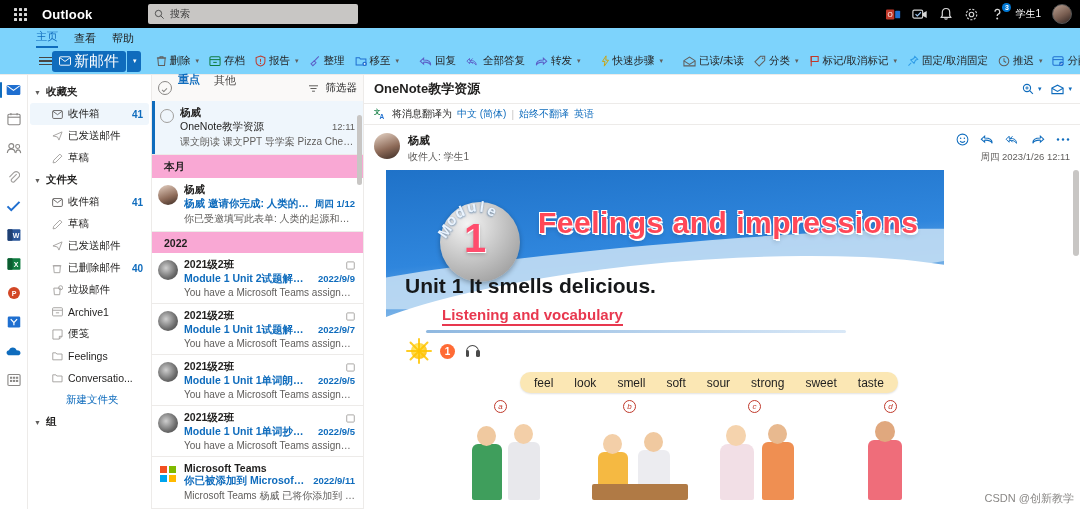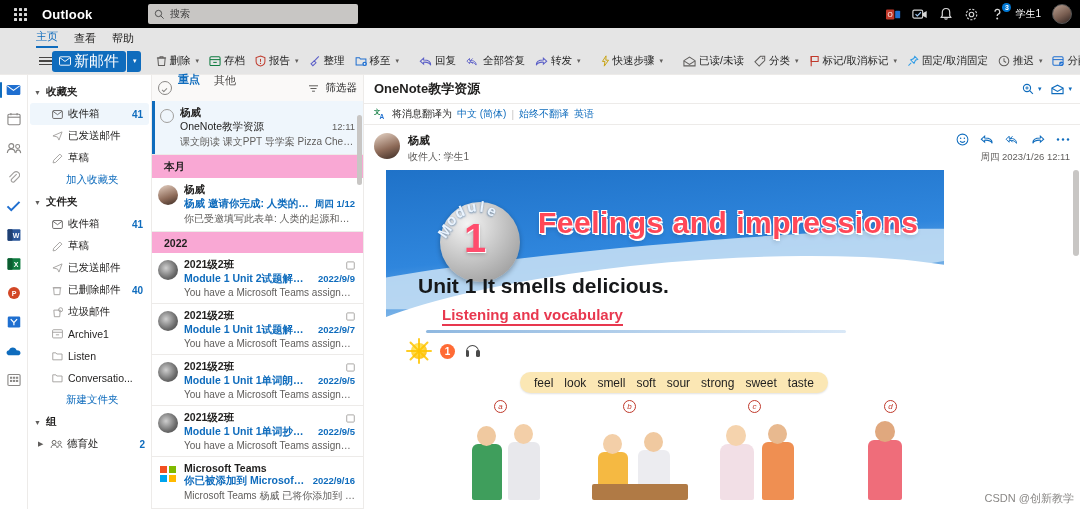--- a/index.html
+++ b/index.html
@@ -33,21 +33,21 @@
     display: flex; align-items: center; justify-content: center; padding: 0 1.5px; font-weight: bold;
   }
   .uname { font-size: 10px; color: #fff; margin-right: 2px; }
   .avatar-top {
     width: 20px; height: 20px; border-radius: 50%;
     background: linear-gradient(150deg,#b9a091,#7a5f52 55%,#2f2320);
     border: 1px solid #555; cursor: pointer;
   }
 
   
-  .ribbon { flex: none; background: #e5e5e5; border-bottom: 1px solid #edebe9; }
+  .ribbon { flex: none; background: #7dd3fc; border-bottom: 1px solid #edebe9; }
   .ribtabs { height: 20px; display: flex; align-items: flex-end; padding-left: 36px; gap: 16px; }
   .ribtab { font-size: 11px; color: #201f1e; padding-bottom: 2px; cursor: pointer; }
   .ribtab.sel { color: #0f6cbd; border-bottom: 2px solid #0f6cbd; font-weight: normal; }
   .ribbar { height: 26px; display: flex; align-items: center; padding-left: 36px; gap: 0; white-space: nowrap; }
   .rbtn {
     display: inline-flex; align-items: center; height: 22px; padding: 0 5px;
     font-size: 10.5px; color: #242424; cursor: pointer; border-radius: 2px; gap: 3px;
   }
   .rbtn.newmail {
     background: #0f6cbd; color: #fff; border-radius: 3px; padding: 0 7px; height: 21px; font-size: 15px;
@@ -198,41 +198,41 @@
     position: absolute; left: 30px; top: 28px; font-size: 40px; font-weight: bold;
     color: #ff4d6d; text-shadow: 1px 1px 0 #fff, 0 2px 4px rgba(0,0,0,.25); line-height: 1;
   }
   .feelings {
     position: absolute; left: 152px; top: 36px; font-size: 30px; font-weight: bold;
     color: #ff4757; letter-spacing: .5px;
     text-shadow: 1.5px 1.5px 0 #fff, -1px -1px 0 #fff, 1px -1px 0 #fff, -1px 1px 0 #fff, 0 3px 5px rgba(0,0,0,.2);
     white-space: nowrap;
   }
   .modtask { position: absolute; left: 156px; top: 76px; font-size: 11.5px; color: #3d3d3d; white-space: nowrap; }
-  .unit1 { position: absolute; left: 32px; top: 104px; font-size: 21px; font-weight: bold; color: #16181a; white-space: nowrap; }
+  .unit1 { position: absolute; left: 19px; top: 104px; font-size: 21px; font-weight: bold; color: #16181a; white-space: nowrap; }
   .listening {
     position: absolute; left: 56px; top: 136px; font-size: 15px; font-weight: bold; color: #e8384f;
     white-space: nowrap; border-bottom: 2px solid #e8384f; padding-bottom: 1px;
   }
   .blueline { position: absolute; left: 40px; top: 160px; width: 420px; height: 3px; background: linear-gradient(90deg,#8fb8e0,#d9e8f7); border-radius: 2px; }
   .sun { position: absolute; left: 20px; top: 168px; width: 26px; height: 26px; }
   .sun .core { position:absolute; left:5px; top:5px; width:16px; height:16px; border-radius:50%; background: radial-gradient(circle at 38% 34%, #fff27a, #ffb300); }
   .sun i { position:absolute; left:12px; top:0; width:2px; height:26px; background:#ffc400; border-radius:1px; transform-origin: 50% 50%; opacity:.85; }
   .q1 {
     position: absolute; left: 54px; top: 174px; display: flex; align-items: center; gap: 6px; white-space: nowrap;
   }
   .qnum { width: 15px; height: 15px; border-radius: 50%; background: #ff6b35; color: #fff; font-size: 10px; font-weight: bold; display: flex; align-items: center; justify-content: center; }
   .qtext { font-size: 13.5px; font-weight: bold; color: #16181a; }
   .headphone { width: 15px; height: 13px; position: relative; margin-left: 4px; }
   .headphone .band { position:absolute; left:1px; top:0; width:13px; height:7px; border:1.6px solid #4a4a4a; border-bottom:none; border-radius:7px 7px 0 0; }
   .headphone .ec { position:absolute; top:5px; width:3.5px; height:7px; background:#4a4a4a; border-radius:1.5px; }
   .headphone .ec.l { left: 0.5px; } .headphone .ec.r { right: 0.5px; }
   .wordbar {
     position: absolute; left: 134px; top: 202px; height: 21px; background: #fbe7b4; border-radius: 11px;
-    display: flex; align-items: center; padding: 0 14px; gap: 11px; box-shadow: 0 1px 2px rgba(0,0,0,.12); justify-content: space-between;
+    display: flex; align-items: center; padding: 0 14px; gap: 21px; box-shadow: 0 1px 2px rgba(0,0,0,.12); justify-content: space-between;
   }
   .wordbar span { font-size: 12px; color: #1f1f1f; }
   .kids { position: absolute; left: 0; top: 232px; width: 558px; height: 98px; }
   .klabel { position: absolute; font-size: 9px; color: #c0392b; font-style: italic; }
   .klabel .ring { display: inline-flex; width: 13px; height: 13px; border: 1px solid #c0392b; border-radius: 50%; align-items: center; justify-content: center; font-size: 8px; }
   .kfig { position: absolute; bottom: 0; }
   .kbody { position: absolute; bottom: 0; border-radius: 6px 6px 2px 2px; }
   .khead { position: absolute; border-radius: 50%; }
   .ktable { position: absolute; background: #b07a45; border-radius: 2px; }
 
@@ -589,21 +589,20 @@
         <span class="flab">已发送邮件</span>
       </div>
       <div class="frow">
         <span class="fico">
           <svg width="11" height="11" viewBox="0 0 12 12">
               <path d="M8.6 1.2 L10.8 3.4 L4 10.2 L1.2 10.8 L1.8 8 Z" fill="none" stroke="#a19f9d" stroke-width="1"></path>
             </svg>
         </span>
         <span class="flab">草稿</span>
       </div>
-      <div class="flink">加入收藏夹</div>
 
       <div class="fgroup">
         <span class="chev">▼</span>
         <span class="gname">文件夹</span>
       </div>
       <div class="frow">
         <span class="fico">
           <svg width="11" height="9" viewBox="0 0 12 10">
               <rect x=".6" y=".6" width="10.8" height="8.8" rx="1.2" fill="none" stroke="#605e5c" stroke-width="1"></rect>
               <path d="M1 1.4 L6 5.2 L11 1.4" fill="none" stroke="#605e5c" stroke-width="1"></path>
@@ -652,52 +651,48 @@
           <svg width="11" height="10" viewBox="0 0 12 11">
               <rect x=".6" y=".8" width="10.8" height="9" rx="1" fill="none" stroke="#a19f9d" stroke-width="1"></rect>
               <line x1=".6" y1="3.6" x2="11.4" y2="3.6" stroke="#a19f9d" stroke-width="1"></line>
               <line x1="4.2" y1="6.4" x2="7.8" y2="6.4" stroke="#a19f9d" stroke-width="1"></line>
             </svg>
         </span>
         <span class="flab">Archive1</span>
       </div>
       <div class="frow">
         <span class="fico">
+          <svg width="11" height="11" viewBox="0 0 12 12">
+              <path d="M1 1 h10 v7 l-3 3 h-7 Z" fill="none" stroke="#a19f9d" stroke-width="1"></path>
+              <path d="M11 8 h-3 v3" fill="none" stroke="#a19f9d" stroke-width="1"></path>
+            </svg>
+        </span>
+        <span class="flab">便笺</span>
+      </div>
+      <div class="frow">
+        <span class="fico">
           <svg width="11" height="10" viewBox="0 0 12 11">
               <path d="M.8 2 h3.4 l1 1.3 h5.8 v6.4 h-10.2 Z" fill="none" stroke="#a19f9d" stroke-width="1"></path>
             </svg>
         </span>
-        <span class="flab">Listen</span>
+        <span class="flab">Feelings</span>
       </div>
       <div class="frow">
         <span class="fico">
           <svg width="11" height="10" viewBox="0 0 12 11">
               <path d="M.8 2 h3.4 l1 1.3 h5.8 v6.4 h-10.2 Z" fill="none" stroke="#a19f9d" stroke-width="1"></path>
             </svg>
         </span>
         <span class="flab">Conversatio...</span>
       </div>
       <div class="flink">新建文件夹</div>
 
       <div class="fgroup">
         <span class="chev">▼</span>
         <span class="gname">组</span>
-      </div>
-      <div class="grow">
-        <span class="gchev">▶</span>
-        <span class="gico">
-          <svg width="13" height="10" viewBox="0 0 14 10">
-              <circle cx="4.4" cy="3.2" r="2.1" fill="none" stroke="#605e5c" stroke-width="1"></circle>
-              <path d="M1.2 9.2 C1.4 6.8 2.8 6 4.4 6 C6 6 7.4 6.8 7.6 9.2" fill="none" stroke="#605e5c" stroke-width="1"></path>
-              <circle cx="10.2" cy="3.6" r="1.7" fill="none" stroke="#605e5c" stroke-width=".9"></circle>
-              <path d="M8.4 9.2 C8.6 7.2 9.2 6.6 10.4 6.6 C11.7 6.6 12.6 7.4 12.8 9.2" fill="none" stroke="#605e5c" stroke-width=".9"></path>
-            </svg>
-        </span>
-        <span class="glab">德育处</span>
-        <span class="gcnt">2</span>
       </div>
     </div>
 
     <div class="mlist">
       <div class="mlhead">
         <div class="sel-circle"></div>
         <div class="pivot sel">重点</div>
         <div class="pivot">其他</div>
         <div class="filter">
           <svg width="11" height="9" viewBox="0 0 12 10">
@@ -825,21 +820,21 @@
               <i></i>
               <i></i>
               <i></i>
             </div>
           <div class="mbody">
             <div class="mrow1">
               <span class="msender">Microsoft Teams</span>
             </div>
             <div class="mrow2">
               <span class="msubj">你已被添加到 Microsoft T...</span>
-              <span class="mdate">2022/9/16</span>
+              <span class="mdate">2022/9/11</span>
             </div>
             <div class="mprev">Microsoft Teams 杨威 已将你添加到 智...</div>
           </div>
         </div>
 
         <div class="ml-scrollbar">
           <div class="ml-thumb"></div>
         </div>
       </div>
     </div>

